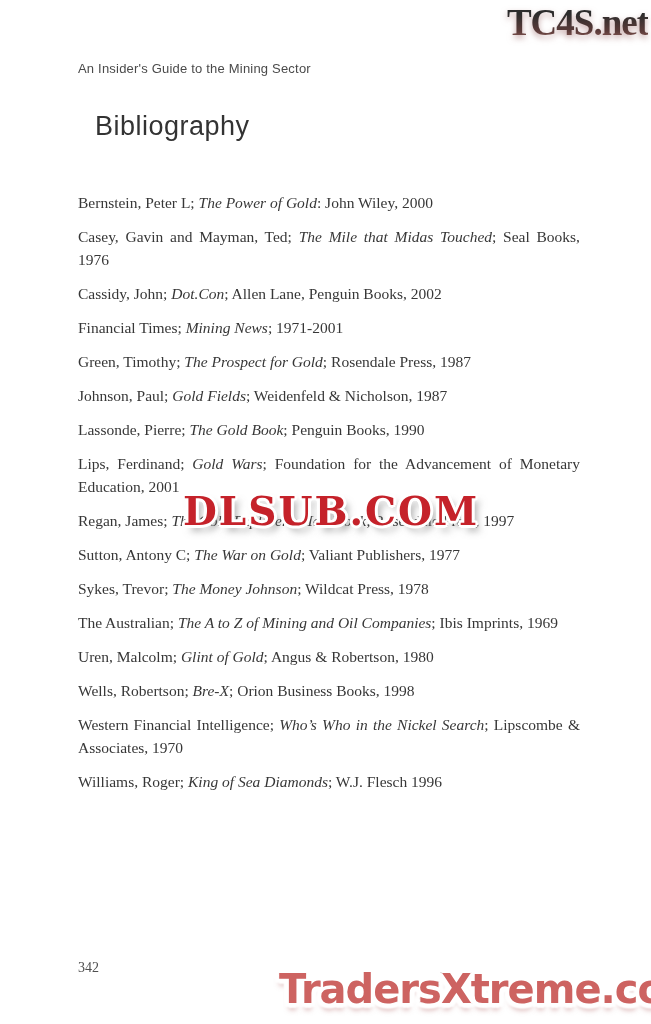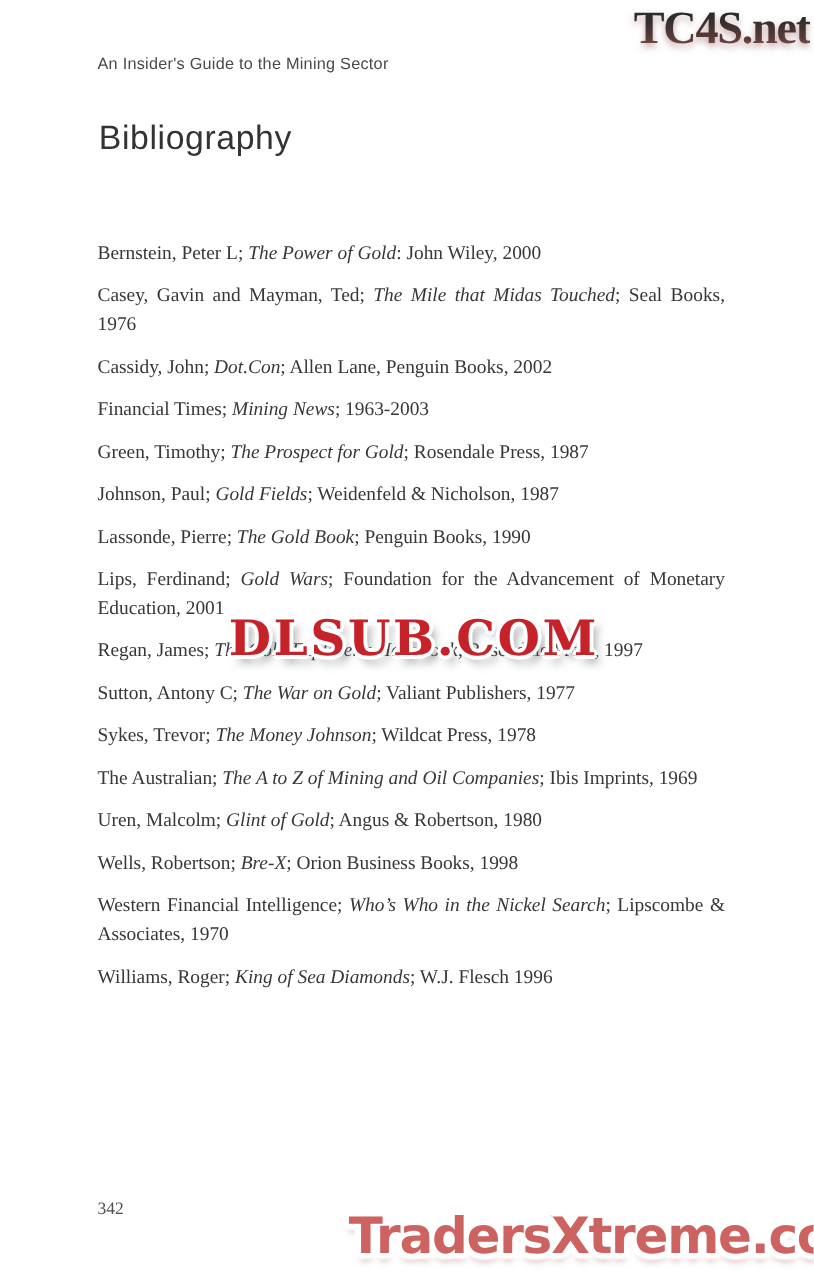--- a/index.html
+++ b/index.html
@@ -7,31 +7,31 @@
     position: relative;
     width: 651px;
     height: 1024px;
     background: #ffffff;
     overflow: hidden;
     font-family: "Liberation Serif", serif;
   }
   .running-header {
     position: absolute;
     left: 78px;
-    top: 43px;
+    top: 61px;
     font-family: "Liberation Sans", sans-serif;
     font-size: 13px;
     color: #4a4a4a;
     letter-spacing: 0.2px;
   }
   .page-title {
     position: absolute;
     left: 79px;
     top: 95px;
-    margin: 0;
+    margin: 16px;
     font-family: "Liberation Sans", sans-serif;
     font-weight: 400;
     font-size: 27px;
     letter-spacing: 0.5px;
     color: #333333;
   }
   .entries {
     position: absolute;
     left: 78px;
     top: 150px;
@@ -116,21 +116,21 @@
   <div class="running-header">An Insider's Guide to the Mining Sector</div>
 
   <div class="wm-tc4s">TC4S.net</div>
 
   <h1 class="page-title">Bibliography</h1>
 
   <div class="entries" id="entries">
       <p><span>Bernstein, Peter L; </span><span class="it">The Power of Gold</span><span>: John Wiley, 2000</span></p>
       <p><span>Casey, Gavin and Mayman, Ted; </span><span class="it">The Mile that Midas Touched</span><span>; Seal Books, 1976</span></p>
       <p><span>Cassidy, John; </span><span class="it">Dot.Con</span><span>; Allen Lane, Penguin Books, 2002</span></p>
-      <p><span>Financial Times; </span><span class="it">Mining News</span><span>; 1963-2003</span></p>
+      <p><span>Financial Times; </span><span class="it">Mining News</span><span>; 1971-2001</span></p>
       <p><span>Green, Timothy; </span><span class="it">The Prospect for Gold</span><span>; Rosendale Press, 1987</span></p>
       <p><span>Johnson, Paul; </span><span class="it">Gold Fields</span><span>; Weidenfeld &amp; Nicholson, 1987</span></p>
       <p><span>Lassonde, Pierre; </span><span class="it">The Gold Book</span><span>; Penguin Books, 1990</span></p>
       <p><span>Lips, Ferdinand; </span><span class="it">Gold Wars</span><span>; Foundation for the Advancement of Monetary Education, 2001</span></p>
       <p><span>Regan, James; </span><span class="it">The Gold Explorer’s Handbook</span><span>; Rosendale Press, 1997</span></p>
       <p><span>Sutton, Antony C; </span><span class="it">The War on Gold</span><span>; Valiant Publishers, 1977</span></p>
       <p><span>Sykes, Trevor; </span><span class="it">The Money Johnson</span><span>; Wildcat Press, 1978</span></p>
       <p><span>The Australian; </span><span class="it">The A to Z of Mining and Oil Companies</span><span>; Ibis Imprints, 1969</span></p>
       <p><span>Uren, Malcolm; </span><span class="it">Glint of Gold</span><span>; Angus &amp; Robertson, 1980</span></p>
       <p><span>Wells, Robertson; </span><span class="it">Bre-X</span><span>; Orion Business Books, 1998</span></p>

